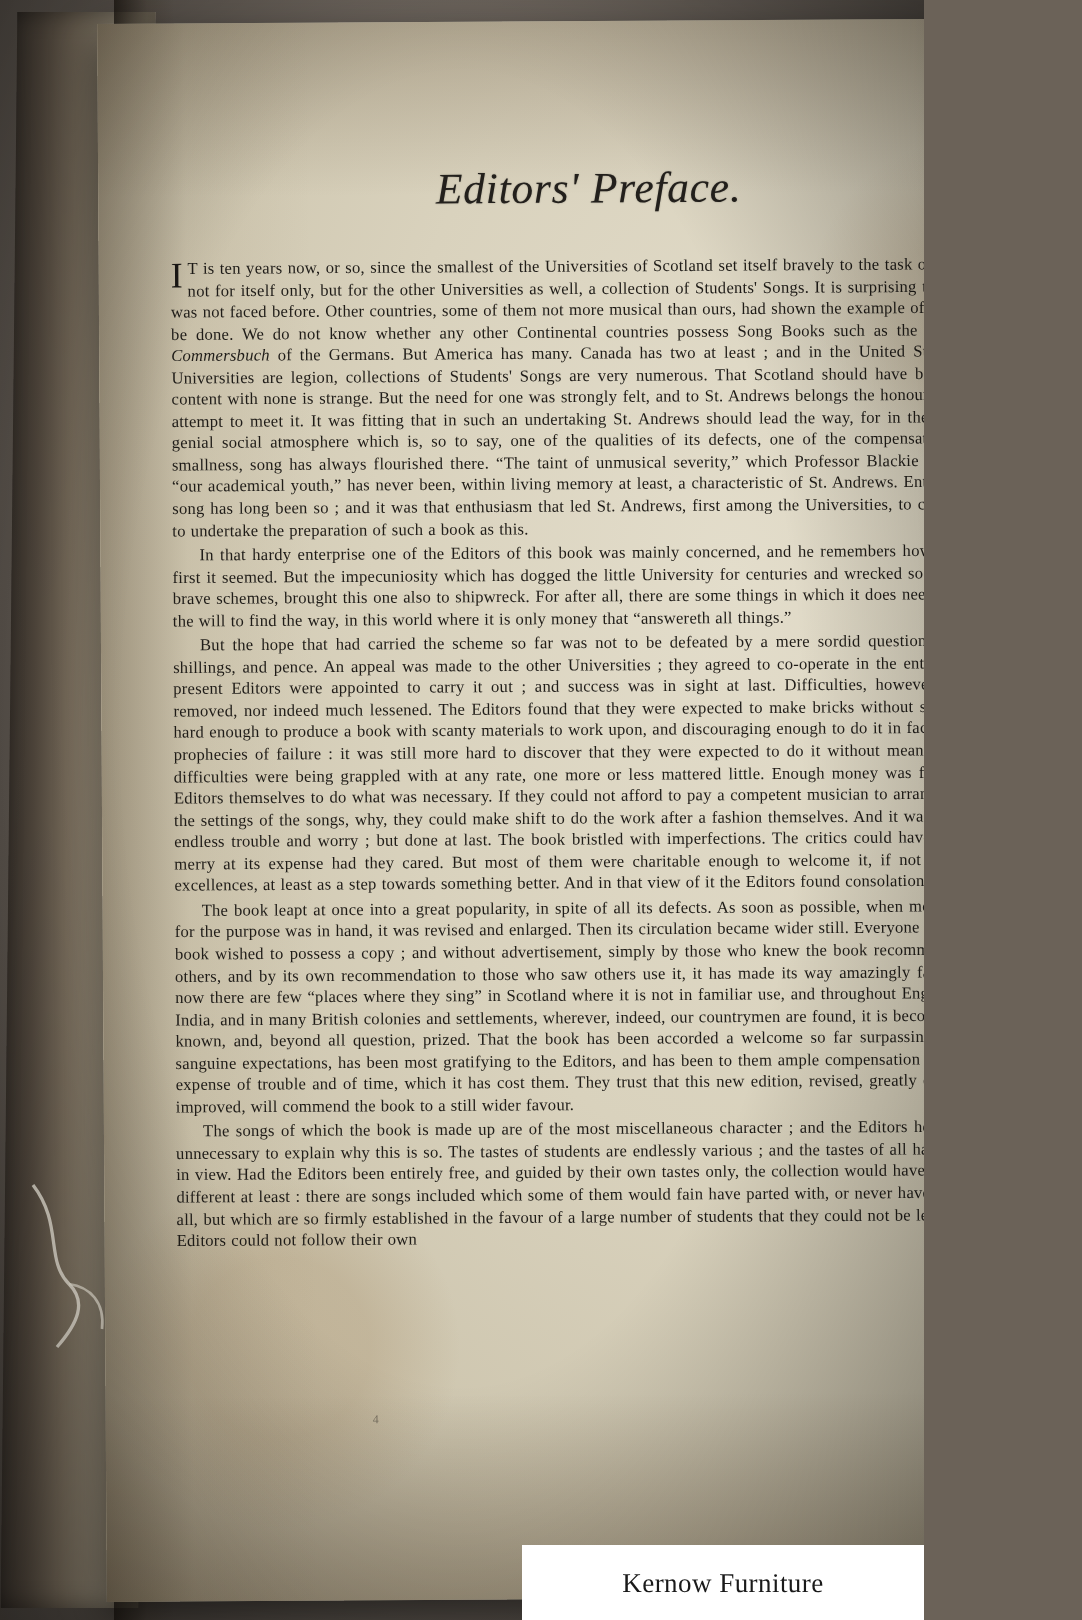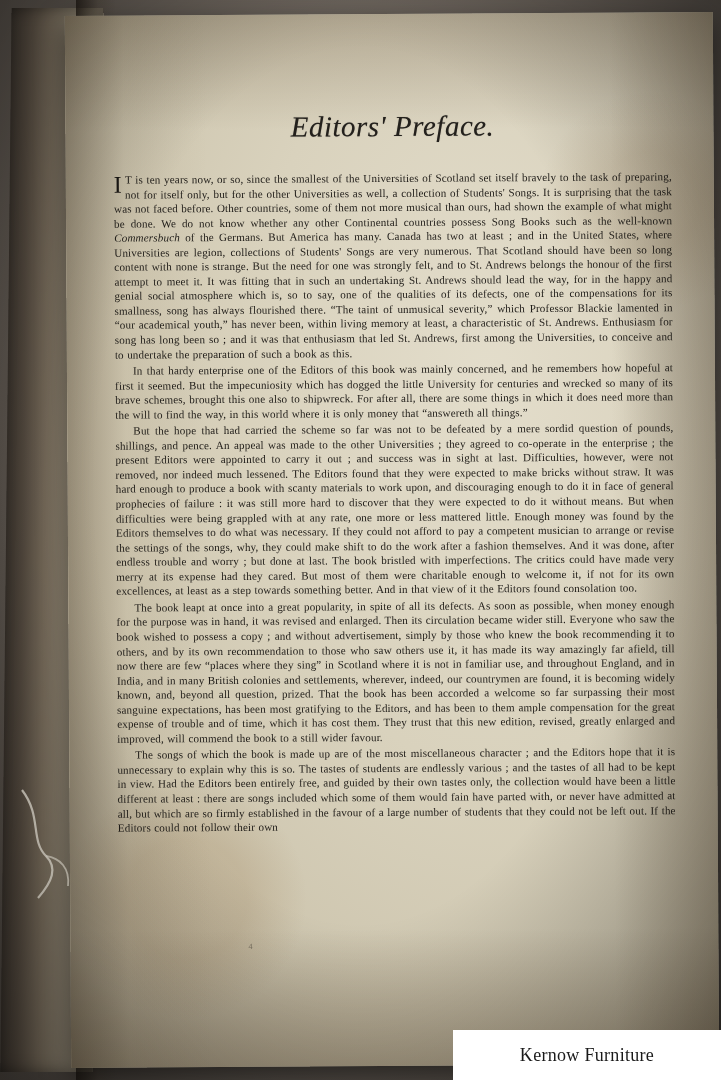--- a/index.html
+++ b/index.html
@@ -11,21 +11,21 @@
     overflow: hidden;
     background: #6b6258;
   }
   body {
     font-family: "Liberation Serif", serif;
   }
 
   
   #photo {
     position: relative;
-    width: 721px;
+    width: 616px;
     height: 1080px;
     background:
       radial-gradient(ellipse at 50% 40%, #8b8179 0%, #6e665e 45%, #4b453f 100%),
       linear-gradient(160deg, #7d746b 0%, #55504a 100%);
     overflow: hidden;
   }
   
   #photo::before {
     content: "";
     position: absolute;

